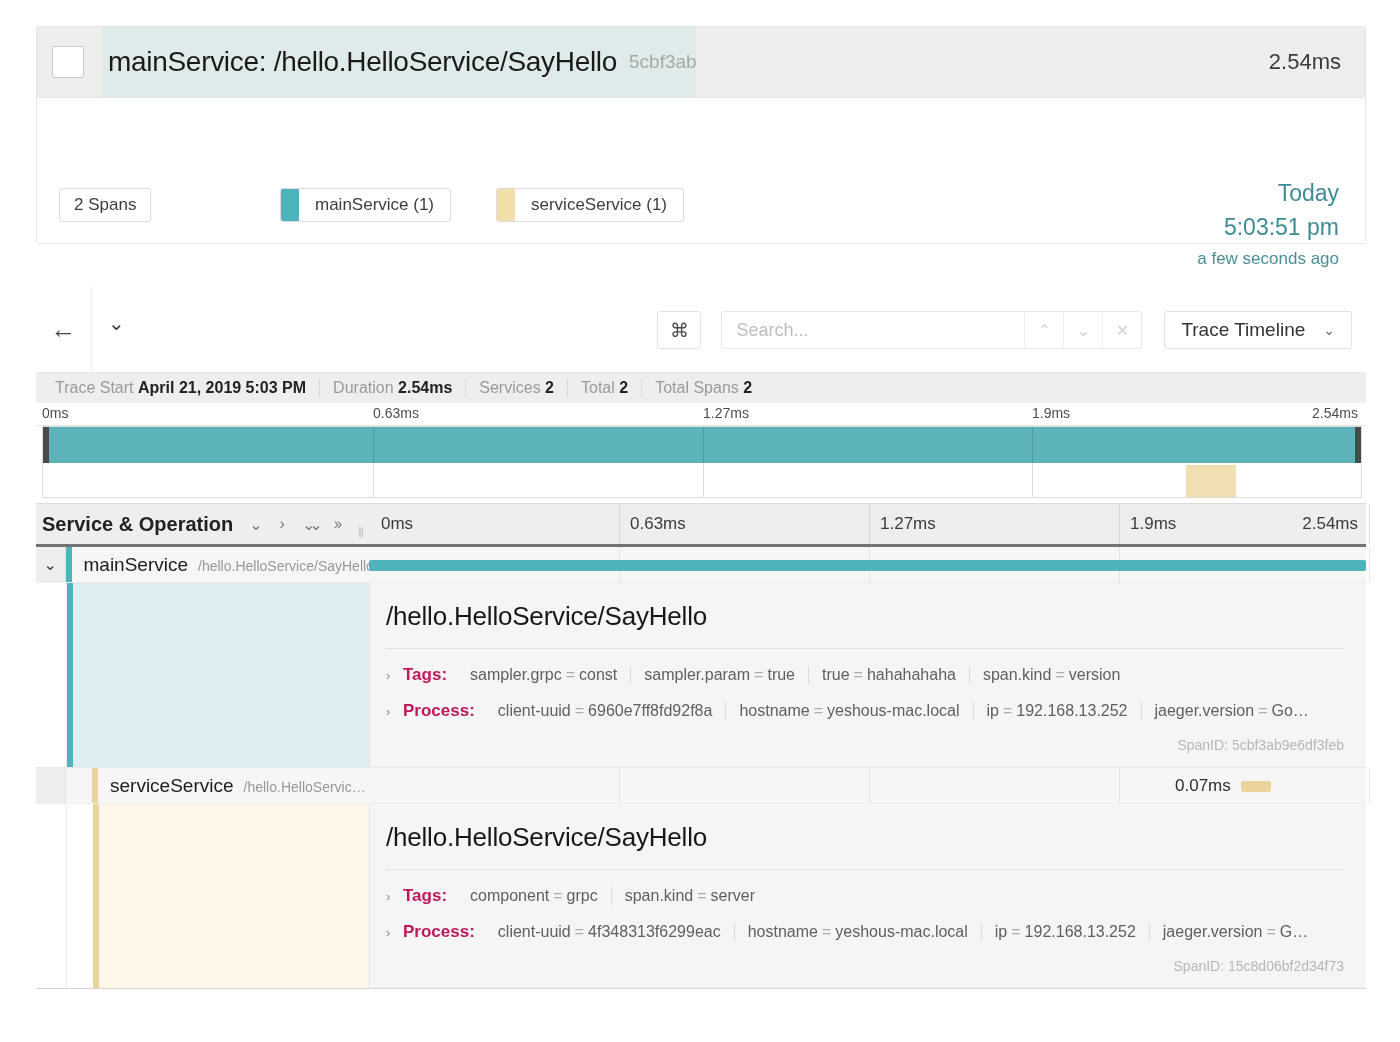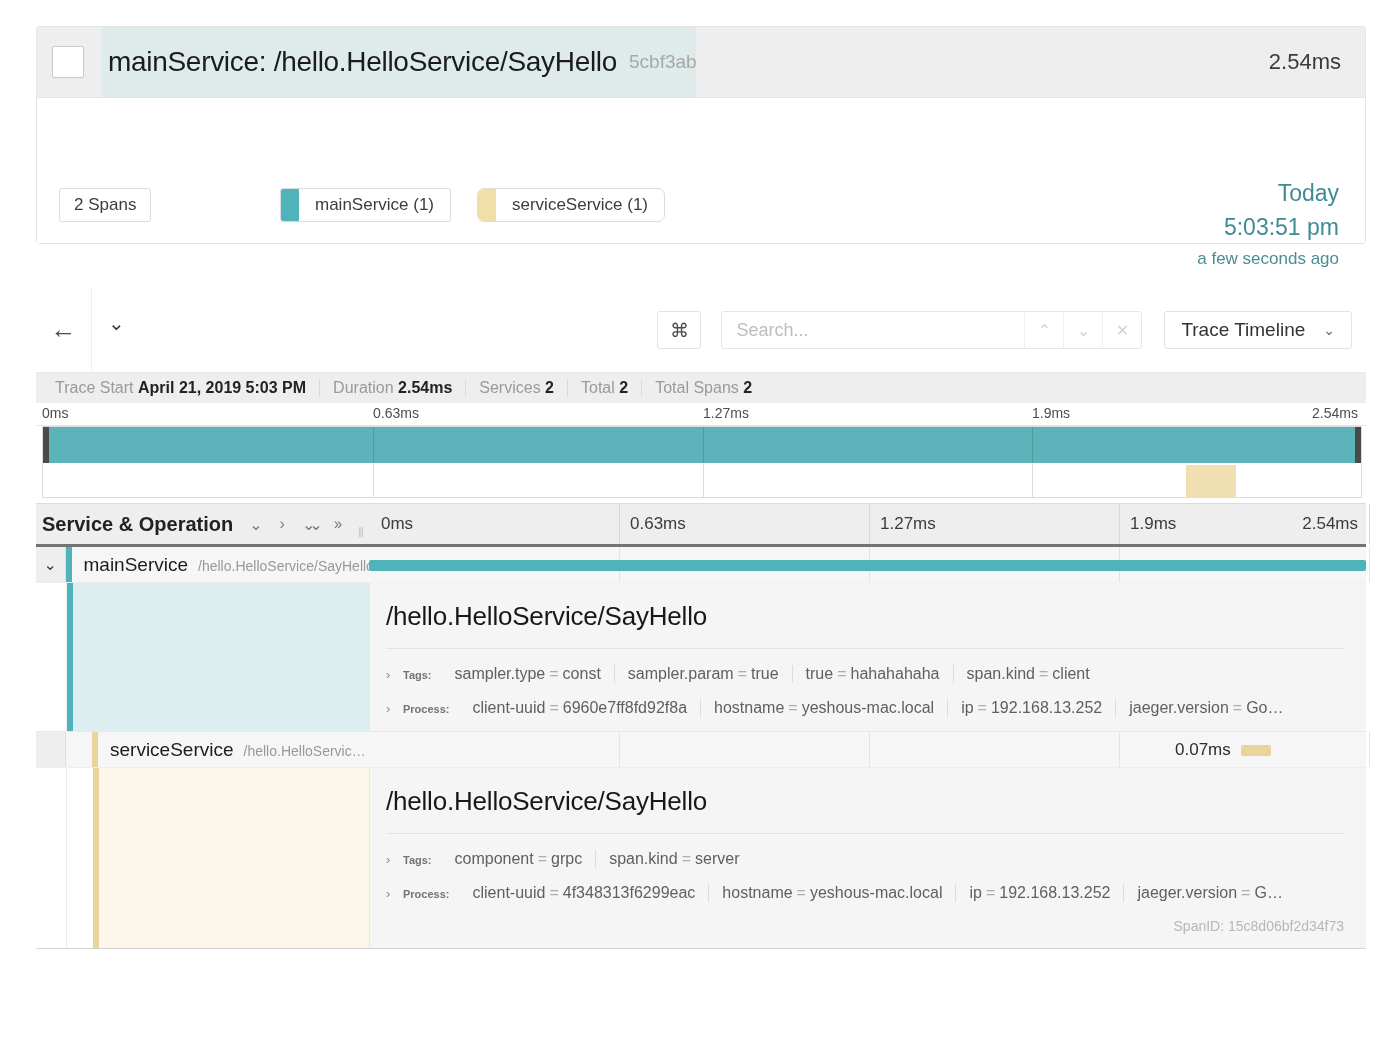--- a/index.html
+++ b/index.html
@@ -108,21 +108,21 @@
     padding-right: 16px;
     overflow: hidden;
   }
   .svc-swatch {
     width: 18px;
     align-self: stretch;
     margin-right: 16px;
     flex: 0 0 auto;
   }
   .pill-main  { left: 243px; }
-  .pill-other { left: 440px; border-radius: 7px; }
+  .pill-other { left: 459px; }
   .result-when {
     position: absolute;
     right: 26px;
     top: 78px;
     text-align: right;
     color: #3e8b94;
   }
   .when-today { font-size: 23px; line-height: 34px; }
   .when-time  { font-size: 23px; line-height: 34px; }
   .when-ago   { font-size: 17px; line-height: 30px; color: #4b8d95; }
@@ -525,22 +525,22 @@
   }
   .kv-caret {
     color: #8b8b8b;
     font-size: 13px;
     width: 17px;
     flex: 0 0 auto;
     cursor: pointer;
   }
   .kv-name {
     font-weight: bold;
-    color: #737373;
-    font-size: 11px;
+    color: #be185d;
+    font-size: 17px;
     margin-right: 10px;
     flex: 0 0 auto;
   }
   .kv-items {
     display: flex;
     align-items: baseline;
     overflow: hidden;
     white-space: nowrap;
   }
   .kv-item {
@@ -704,38 +704,39 @@
       </div>
       <div class="sd-right">
         <div class="sd-toprow">
           <div class="sd-op">/hello.HelloService/SayHello</div>
         </div>
 
         <div class="kv-row">
           <span class="kv-caret">›</span>
           <span class="kv-name">Tags:</span>
           <span class="kv-items">
-            <span class="kv-item"><span>sampler.type</span><span class="kv-eq">=</span><span>const</span></span>
+            <span class="kv-item"><span>sampler.grpc</span><span class="kv-eq">=</span><span>const</span></span>
             <span class="kv-item"><span>sampler.param</span><span class="kv-eq">=</span><span>true</span></span>
             <span class="kv-item"><span>true</span><span class="kv-eq">=</span><span>hahahahaha</span></span>
-            <span class="kv-item"><span>span.kind</span><span class="kv-eq">=</span><span>client</span></span>
+            <span class="kv-item"><span>span.kind</span><span class="kv-eq">=</span><span>version</span></span>
           </span>
         </div>
 
         <div class="kv-row">
           <span class="kv-caret">›</span>
           <span class="kv-name">Process:</span>
           <span class="kv-items">
             <span class="kv-item"><span>client-uuid</span><span class="kv-eq">=</span><span>6960e7ff8fd92f8a</span></span>
             <span class="kv-item"><span>hostname</span><span class="kv-eq">=</span><span>yeshous-mac.local</span></span>
             <span class="kv-item"><span>ip</span><span class="kv-eq">=</span><span>192.168.13.252</span></span>
             <span class="kv-item"><span>jaeger.version</span><span class="kv-eq">=</span><span>Go…</span></span>
           </span>
         </div>
 
+        <div class="sd-spanid">SpanID: 5cbf3ab9e6df3feb</div>
       </div>
     </div>
 
     <div class="span-row" style="border-top:1px solid #e9e9e9">
       <div class="sr-left">
         <div class="sr-toggle blank"></div>
         <div class="sr-indent"></div>
         <div class="sr-colorbar" style="background:#ebd49b"></div>
         <div class="sr-label">
           <span class="sr-svc">serviceService</span>

